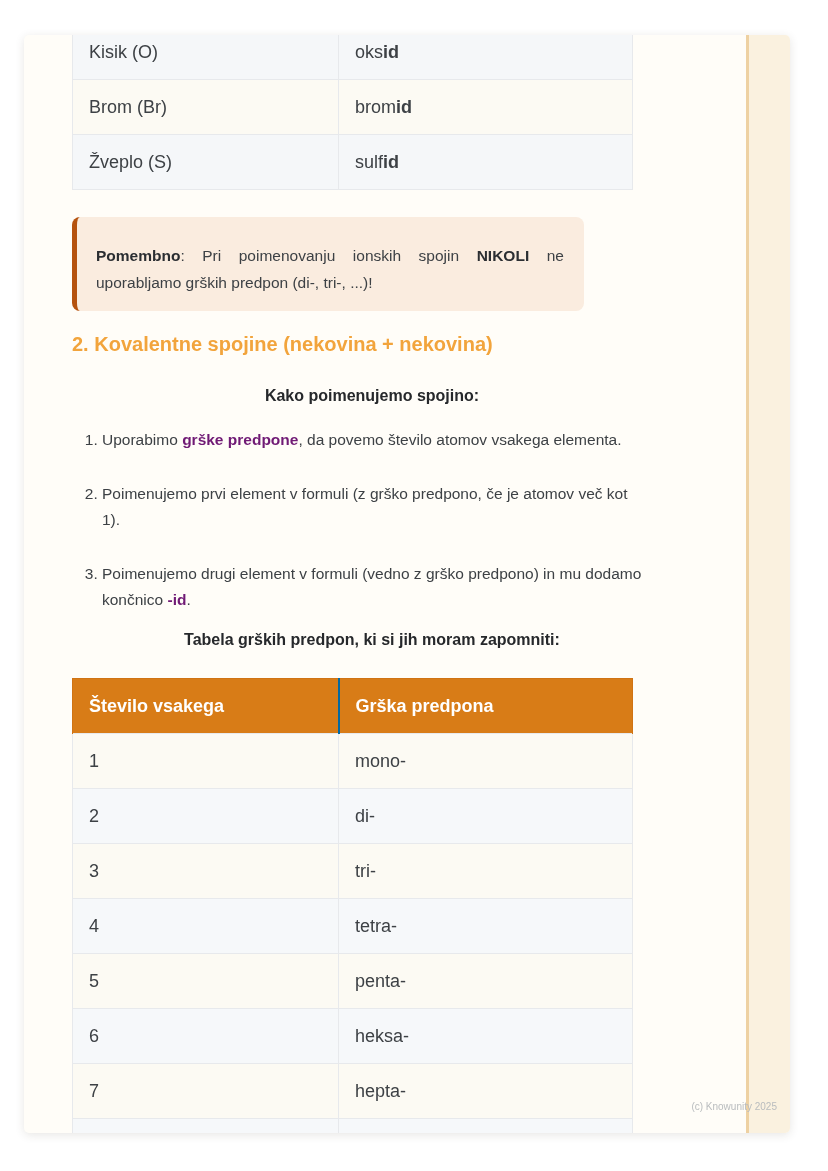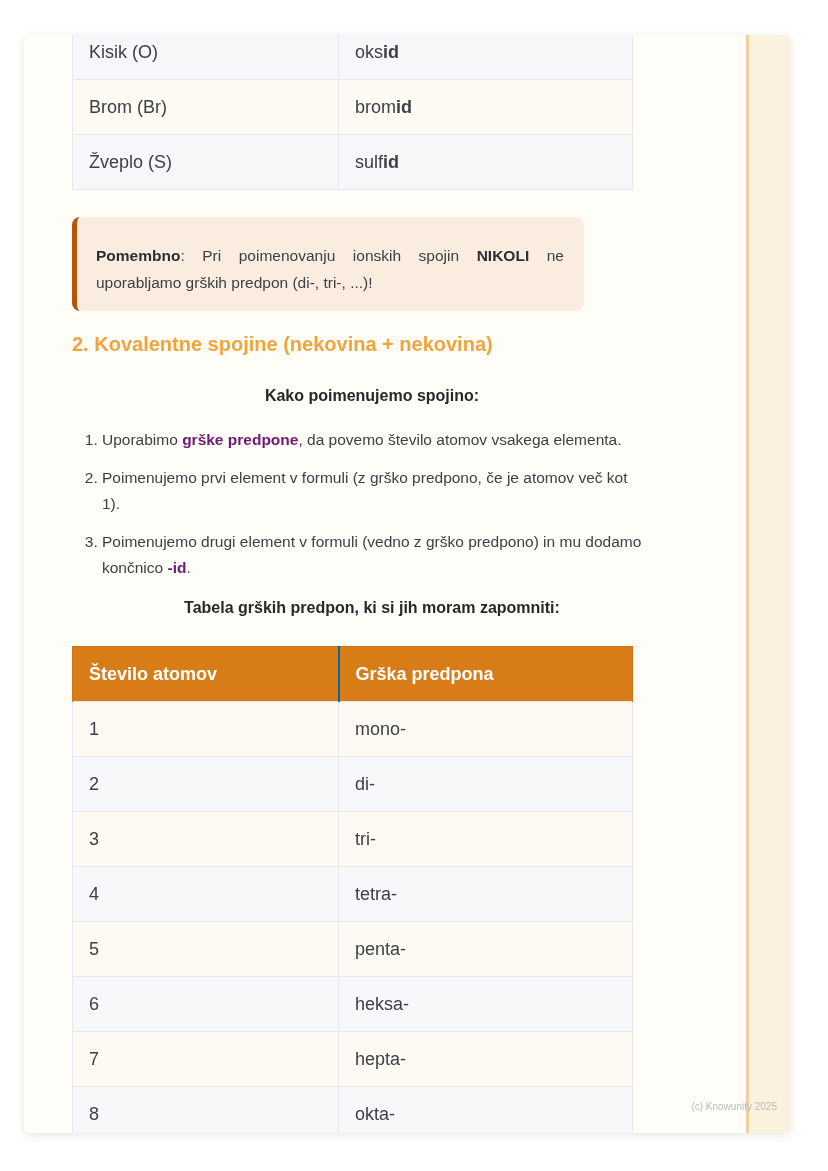--- a/index.html
+++ b/index.html
@@ -112,21 +112,21 @@
 
   ol.steps {
     margin-top: 20px;
     padding-left: 30px;
     width: 572px;
   }
   ol.steps li {
     font-size: 15.5px;
     line-height: 26px;
     color: #3d4145;
-    margin-top: 12px;
+    margin-top: 28px;
   }
   ol.steps li:first-child { margin-top: 0; }
   ol.steps strong { color: #701a75; }
 
   .watermark {
     position: absolute;
     top: 1066px;
     right: 13px;
     font-size: 10px;
     line-height: 12px;
@@ -180,21 +180,21 @@
 
       <p class="bold-label intro-label">Tabela grških predpon, ki si jih moram zapomniti:</p>
 
       <table class="prefix-table">
         <colgroup>
             <col class="c1">
             <col class="c2">
           </colgroup>
         <thead>
           <tr>
-            <th>Število atomov</th>
+            <th>Število vsakega</th>
             <th>Grška predpona</th>
           </tr>
         </thead>
         <tbody>
           <tr>
             <td>1</td>
             <td>mono-</td>
           </tr>
           <tr>
             <td>2</td>

